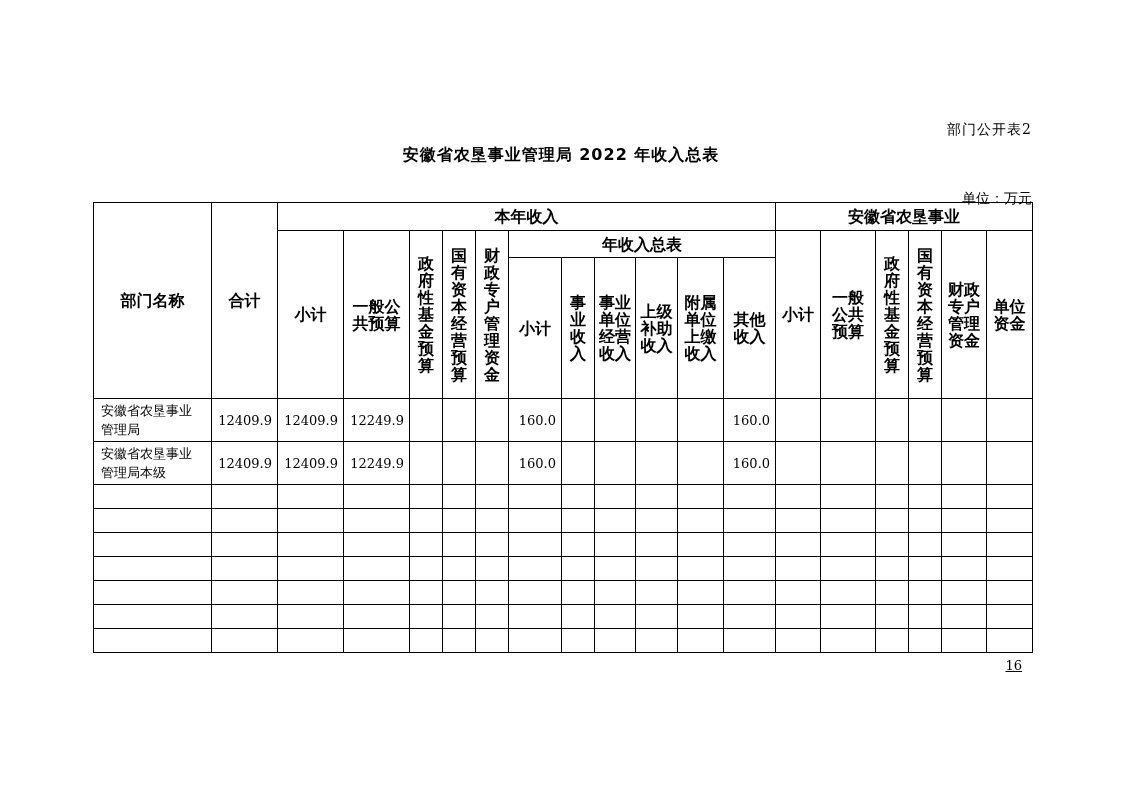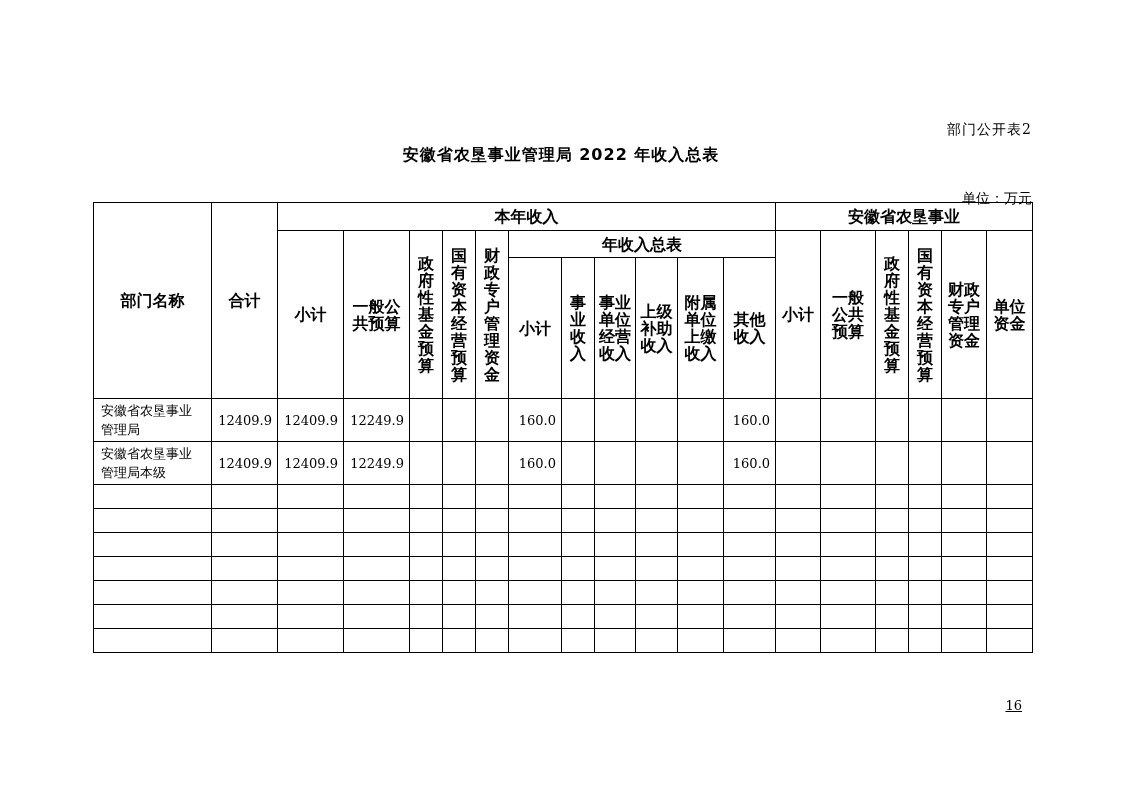--- a/index.html
+++ b/index.html
@@ -31,21 +31,21 @@
     letter-spacing: 1px;
   }
   .unit-note {
     position: absolute;
     top: 190px;
     right: 90px;
     font-size: 14px;
   }
   .page-number {
     position: absolute;
-    top: 698px;
+    top: 658px;
     right: 100px;
     font-size: 13px;
     text-decoration: underline;
   }
   table.income-table {
     position: absolute;
     left: 93px;
     top: 202px;
     width: 939px;
     border-collapse: collapse;

